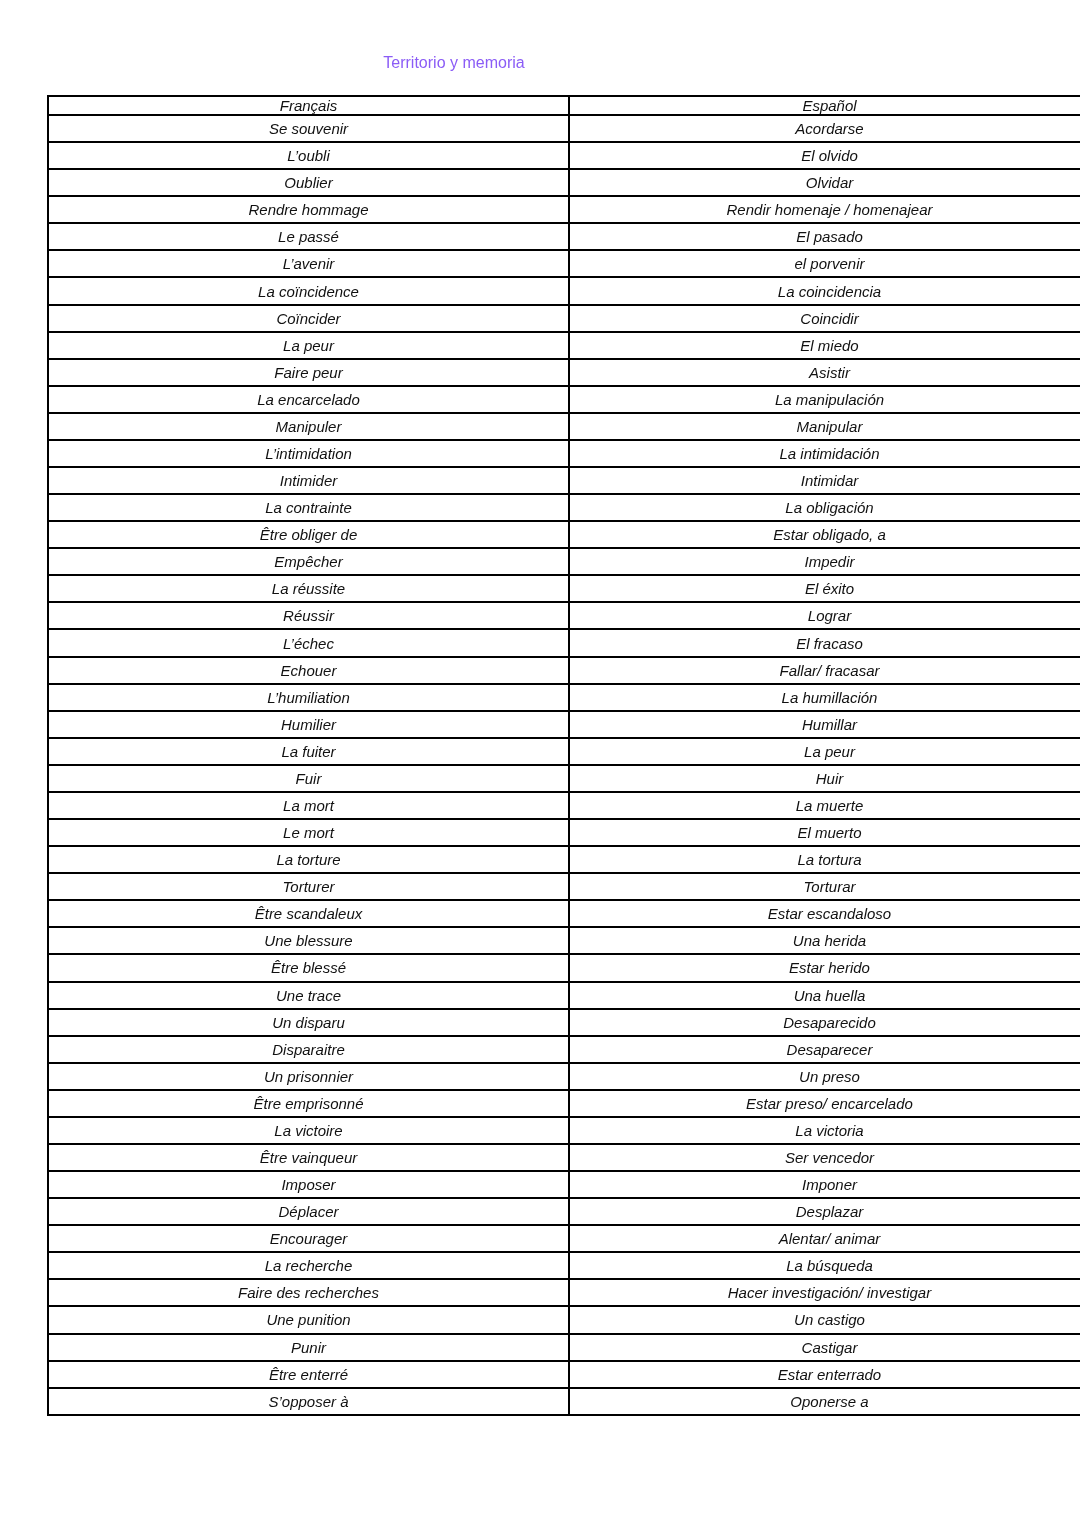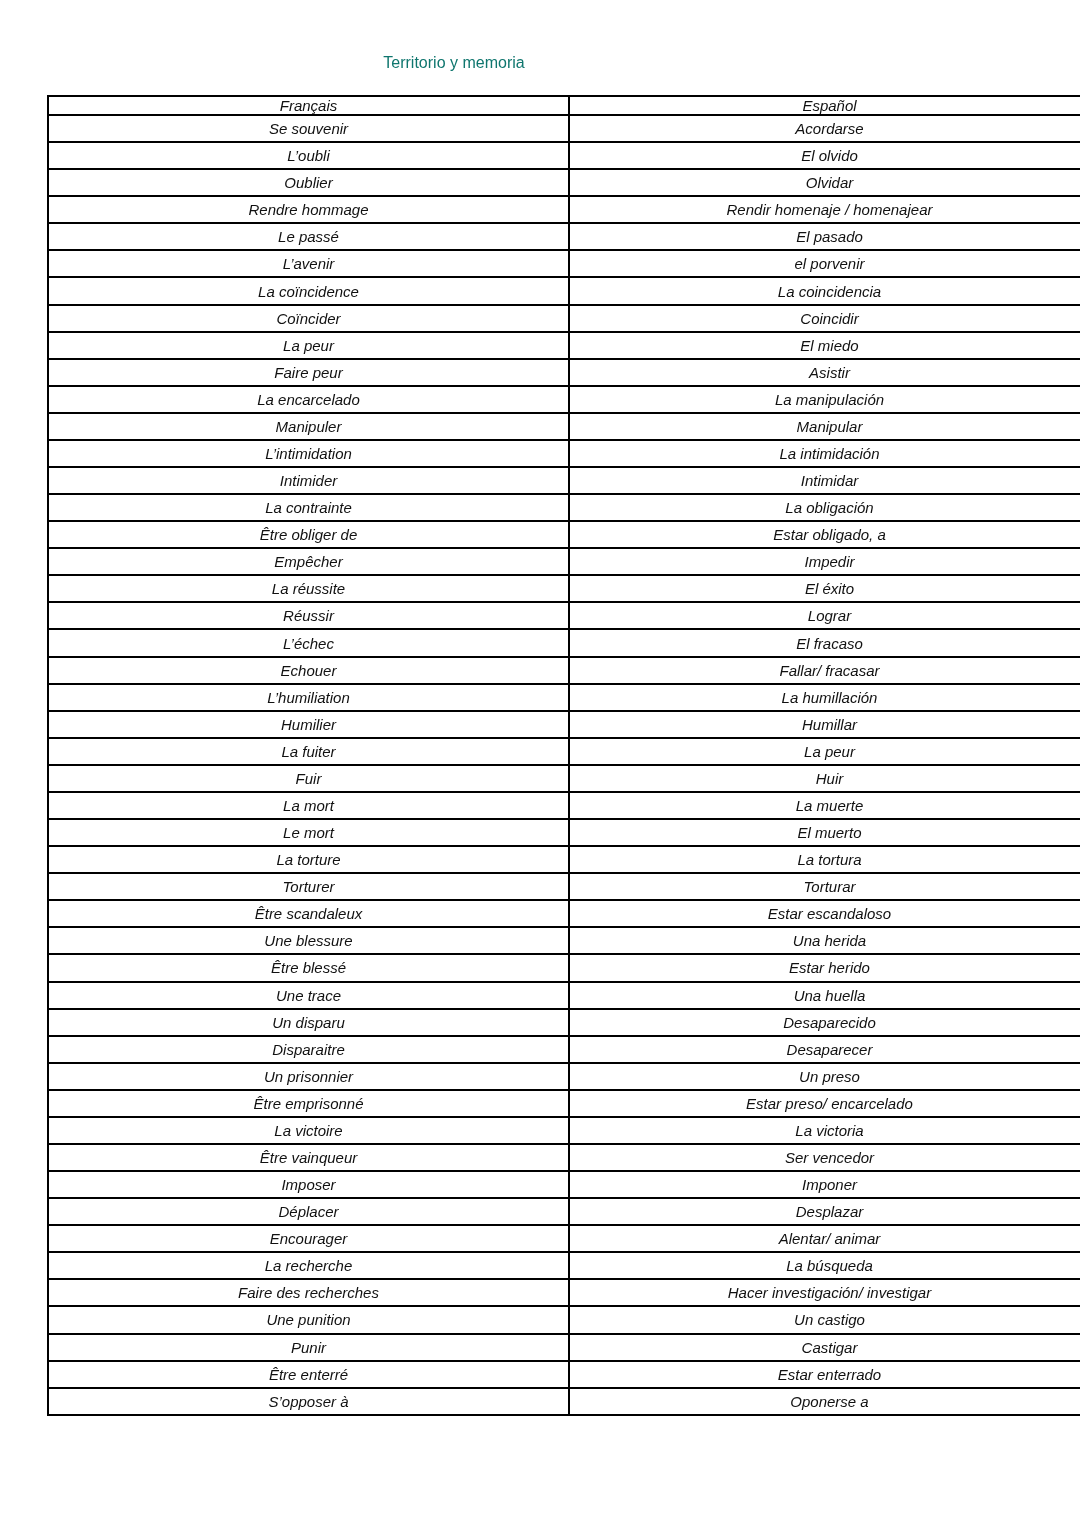--- a/index.html
+++ b/index.html
@@ -16,21 +16,21 @@
     overflow: hidden;
   }
   .doc-title {
     position: absolute;
     top: 53px;
     left: 0;
     width: 908px;
     text-align: center;
     font-size: 16px;
     line-height: 20px;
-    color: #0f766e;
+    color: #8b5cf6;
   }
   table.vocab {
     position: absolute;
     left: 47px;
     top: 95px;
     width: 1044px;
     height: 1321px;
     border-collapse: collapse;
     table-layout: fixed;
     font-style: italic;

